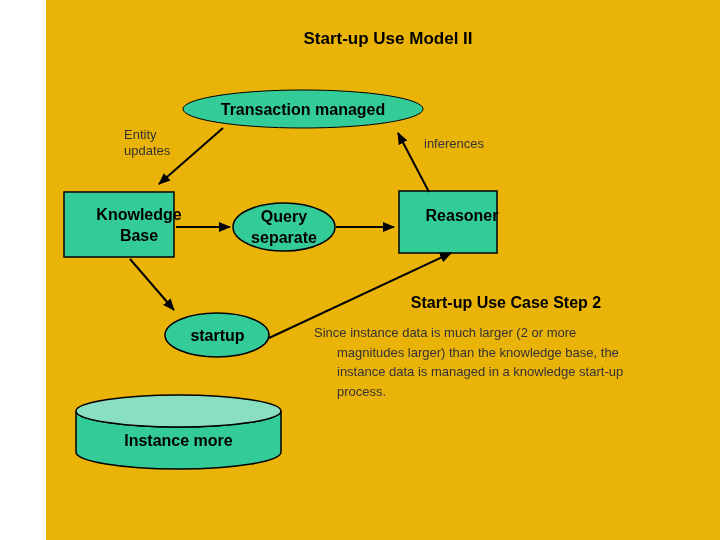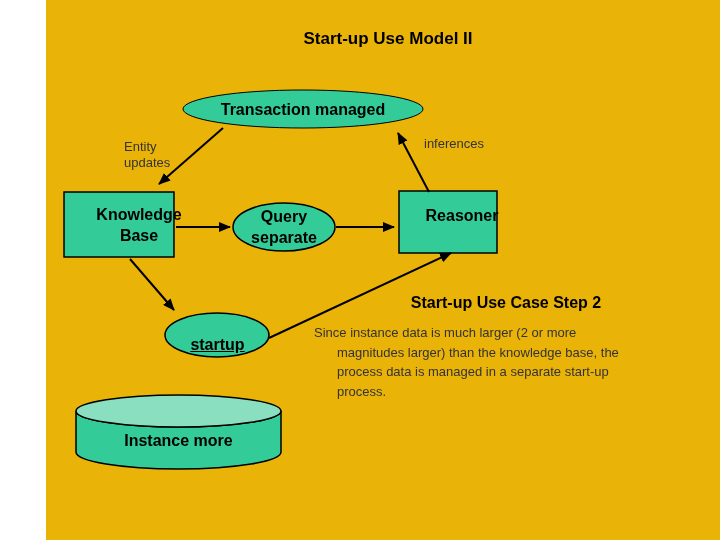--- a/index.html
+++ b/index.html
@@ -22,26 +22,26 @@
   }
   .node-label{
     display:flex;align-items:center;justify-content:center;
     text-align:center;font-weight:bold;font-size:16px;
     line-height:21px;white-space:pre-line;
   }
   .transaction-label{left:137px;top:90px;width:240px;height:38px;}
   .kb-label{left:18px;top:192px;width:110px;height:65px;padding-left:20px;}
   .query-label{left:187px;top:203px;width:102px;height:48px;}
   .reasoner-label{left:367px;top:191px;width:98px;height:48px;}
-  .startup-label{left:120px;top:322px;width:103px;height:44px;text-decoration:underline;}
+  .startup-label{left:120px;top:313px;width:103px;height:44px;}
   .instance-label{left:30px;top:418px;width:205px;height:44px;}
   .edge-label{
     font-size:13px;line-height:16px;color:#333333;white-space:pre-line;
   }
-  .entity-updates-label{left:78px;top:139px;}
+  .entity-updates-label{left:78px;top:127px;}
   .inferences-label{left:378px;top:136px;}
   .section-heading{
     left:268px;top:294px;width:384px;
     text-align:center;font-weight:bold;font-size:16px;
   }
   .body-text{
     left:268px;top:323px;width:392px;
     font-size:13px;line-height:19.5px;color:#333333;
   }
   .body-text div + div{padding-left:23px;}
@@ -101,17 +101,17 @@
   <div class="abs label edge-label entity-updates-label">Entity
 updates</div>
 
   <div class="abs label edge-label inferences-label">inferences</div>
 
   <div class="abs label section-heading">Start-up Use Case Step 2</div>
 
   <div class="abs label body-text">
       <div>Since instance data is much larger (2 or more</div>
       <div>magnitudes larger) than the knowledge base, the</div>
-      <div>process data is managed in a separate start-up</div>
+      <div>instance data is managed in a knowledge start-up</div>
       <div>process.</div>
     </div>
 
 </div>
 
 </body></html>

